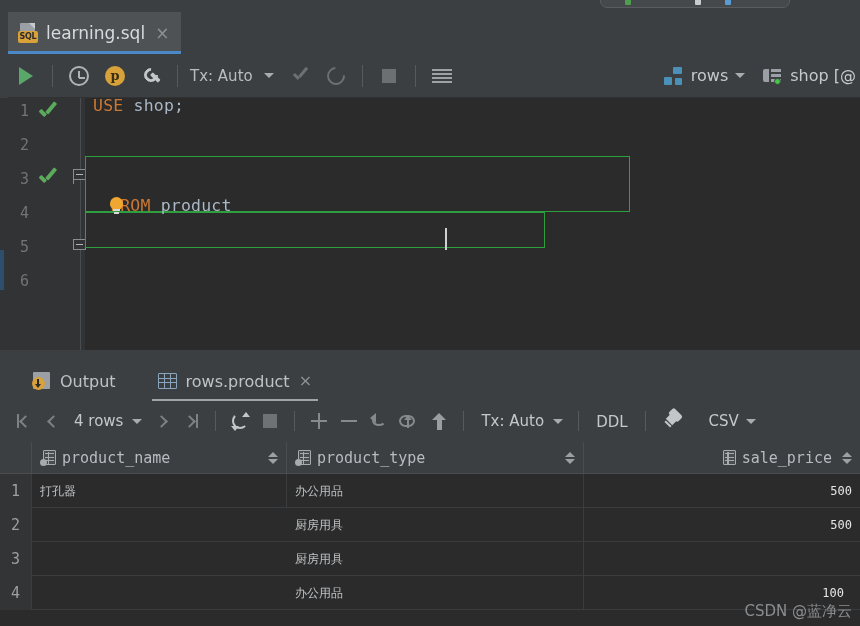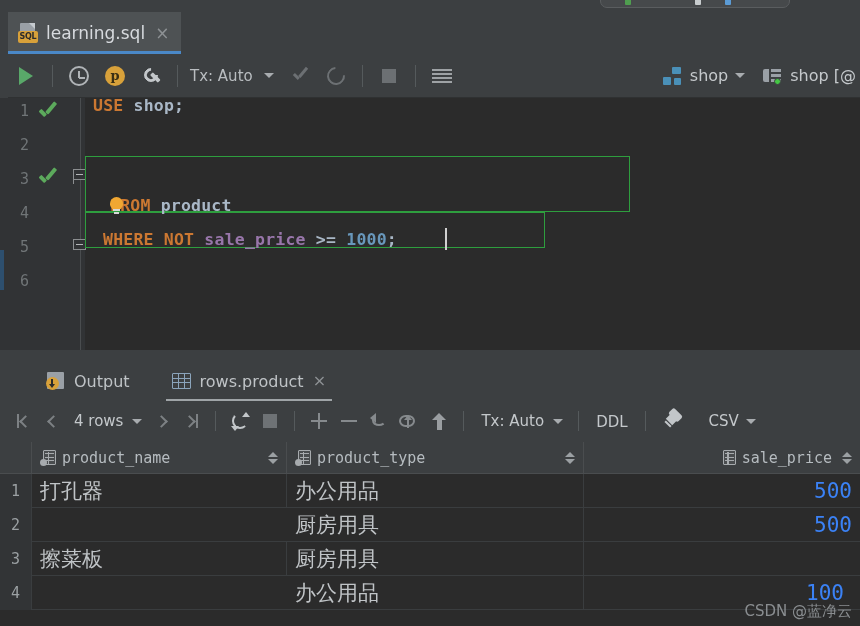--- a/index.html
+++ b/index.html
@@ -134,37 +134,37 @@
   .gcheck::after  { content:''; position:absolute; left:6px; top:4px; width:14px; height:3.5px; background:#5caa5c; transform:rotate(-50deg); border-radius:1px;}
   .foldmark {
     position:absolute; left:73px; width:14px; height:16px; color:#9a9da0;
   }
   .foldmark .box { position:absolute; left:0; top:1px; width:13px; height:11px; border:1px solid #8b8e90; background:#313335;}
   .foldmark .minus { position:absolute; left:3px; top:6px; width:7px; height:1px; background:#b4b7b9; }
   .foldmark .tailtop { position:absolute; left:0px; top:11px; width:13px; height:5px;
     border-left:1px solid #8b8e90; border-right:1px solid #8b8e90; }
   .foldmark.up .box { border-radius:0; }
   .codearea { position:absolute; left:85px; top:0; width:775px; height:252px; }
-  .cline { position:absolute; left:8px; white-space:pre; font-size:16.5px; letter-spacing:0.2px;font-weight:bold; }
+  .cline { position:absolute; left:8px; white-space:pre; font-size:16.5px; letter-spacing:0.2px; }
   .kw { color:#cc7832; } .ident { color:#9876aa; } .num { color:#6897bb; }
   .op { color:#a9b7c6; } .punc { color:#a9b7c6; } .plain { color:#a9b7c6; }
   .greenbox {
     position:absolute; border:1.5px solid #2e9e3e; pointer-events:none;
   }
   .bulb {
     position:absolute; width:16px; height:18px;
   }
   .bulb .glass { position:absolute; left:1px; top:0; width:13px; height:13px; border-radius:50% 50% 45% 45%; background:#f0a732; }
   .bulb .base { position:absolute; left:4px; top:12px; width:7px; height:2px; background:#d8d8d8; }
   .bulb .base2 { position:absolute; left:5px; top:15px; width:5px; height:2px; background:#d8d8d8; }
   .caret { position:absolute; width:2px; height:22px; background:#d0d0d0; }
 
   
   .results { position:absolute; left:0; top:350px; width:860px; height:276px; background:#3c3f41; }
-  .res-tabs { position:absolute; left:0; top:12px; width:860px; height:38px; display:flex; align-items:center; padding-left:36px; gap:0; }
+  .res-tabs { position:absolute; left:0; top:12px; width:860px; height:38px; display:flex; align-items:center; padding-left:22px; gap:0; }
   .res-tab { display:flex; align-items:center; gap:9px; height:38px; padding:0 10px; position:relative; }
   .res-tab.active::after { content:''; position:absolute; left:4px; bottom:-1px; width:calc(100% - 8px); height:2.5px; background:#9fa4a7; }
   .res-tab-label { color:#bfc3c6; font-size:16px; white-space:nowrap; }
   .out-icon { position:relative; width:19px; height:19px; }
   .out-icon .sheet { position:absolute; left:1px; top:0; width:17px; height:17px; background:#9aa0a6; border-radius:1px;}
   .out-icon .arrowc { position:absolute; left:0px; top:5px; width:13px; height:13px; border-radius:50%; background:#d8a13a; }
   .out-icon .arrowstem { position:absolute; left:5px; top:7px; width:2px; height:7px; background:#2b2b2b; }
   .out-icon .arrowhead { position:absolute; left:3px; top:12px; width:0; height:0;
      border-left:3px solid transparent; border-right:3px solid transparent; border-top:4px solid #2b2b2b; }
   .tbl-icon { position:relative; width:19px; height:16px; border:1.5px solid #8ba4bb; border-radius:1px; }
@@ -222,22 +222,22 @@
   .coltype .ln { position:absolute; left:5px; width:9px; height:1.4px; background:#a7abae; }
   .coltype .ln.a{top:3px;} .coltype .ln.b{top:6.5px;} .coltype .ln.c{top:10px;}
   .coltype .vv { position:absolute; left:7.5px; top:1.5px; width:1.4px; height:12px; background:#a7abae; }
   .coltype .dot { position:absolute; left:0px; top:9px; width:7px; height:7px; border-radius:50%; background:#a7abae; }
 
   .grow { position:absolute; left:0; width:860px; height:34px; border-bottom:1px solid #3a3d3f; }
   .grow .rn { position:absolute; left:0; top:0; width:32px; height:34px; background:#323436;
     color:#9ba0a3; font-size:15px; font-family:"DejaVu Sans Mono","Liberation Mono",monospace;
     display:flex; align-items:center; justify-content:center; border-right:1px solid #3a3d3f;}
   .gcell { position:absolute; top:0; height:34px; display:flex; align-items:center;
-    padding:0 8px; color:#c0c4c7; font-size:21px; border-right:1px solid #3a3d3f; }
-  .gcell.num { justify-content:flex-end; font-family:"DejaVu Sans Mono","Liberation Mono",monospace; color:#3b82f6; }
+    padding:0 8px; color:#c0c4c7; font-size:12px; border-right:1px solid #3a3d3f; }
+  .gcell.num { justify-content:flex-end; font-family:"DejaVu Sans Mono","Liberation Mono",monospace; color:#e5e5e5; }
   .rowsel-edge { position:absolute; left:0; width:3px; height:34px; background:#2d4f6e; }
 
   .watermark {
     position:absolute; right:8px; bottom:5px; color:#8f9396; font-size:15px;
     font-family:"DejaVu Sans","Liberation Sans",sans-serif; opacity:0.95;
   }
 </style>
 </head>
 <body>
 
@@ -302,21 +302,21 @@
         </span>
     </div>
 
     <div class="etool-right">
       <div style="display:flex;align-items:center;margin-right:18px">
         <span class="schema-icon">
             <b></b>
             <b></b>
             <b></b>
           </span>
-        <span class="tool-text">shop</span>
+        <span class="tool-text">rows</span>
         <span class="chev"></span>
       </div>
       <div style="display:flex;align-items:center;text-align:center;">
         <span class="conn-icon">
           <span class="cbar"></span>
             <span class="cpl a"></span>
             <span class="cpl b"></span>
             <span class="cpl c"></span>
             <span class="greendot"></span>
         </span>
@@ -355,21 +355,20 @@
       <div class="cline" style="top:-2px"><span class="kw">USE</span><span class="plain"> </span><span class="plain">shop;</span></div>
 
 
       <div class="cline" style="top:98px; left:25px"><span class="kw">FROM</span><span class="plain"> </span><span class="plain">product</span></div>
       <div class="bulb" style="left:24px; top:99px">
         <span class="glass"></span>
           <span class="base"></span>
           <span class="base2"></span>
       </div>
 
-      <div class="cline" style="top:132px; left:18px"><span class="kw">WHERE</span><span class="plain"> </span><span class="kw">NOT</span><span class="plain"> </span><span class="ident">sale_price</span><span class="plain"> </span><span class="op">&gt;=</span><span class="plain"> </span><span class="num">1000</span><span class="op">;</span></div>
       <div class="caret" style="left:360px; top:130px"></div>
     </div>
   </div>
 
   <div class="results">
 
     <div class="res-tabs">
       <div class="res-tab">
         <span class="out-icon">
           <span class="sheet"></span>
@@ -523,21 +522,20 @@
       </div>
 
       <div class="grow" style="top:66px">
         <div class="rn">2</div>
         <div class="gcell" style="left:287px; width:297px">厨房用具</div>
         <div class="gcell num" style="left:584px; width:276px; border-right:none">500</div>
       </div>
 
       <div class="grow" style="top:100px">
         <div class="rn">3</div>
-        <div class="gcell" style="left:32px; width:255px">擦菜板</div>
         <div class="gcell" style="left:287px; width:297px">厨房用具</div>
       </div>
 
       <div class="grow" style="top:134px">
         <div class="rn">4</div>
         <div class="gcell" style="left:287px; width:297px">办公用品</div>
         <div class="gcell num" style="left:576px; width:276px; border-right:none">100</div>
       </div>
 
       <div class="watermark">CSDN @蓝净云</div>

